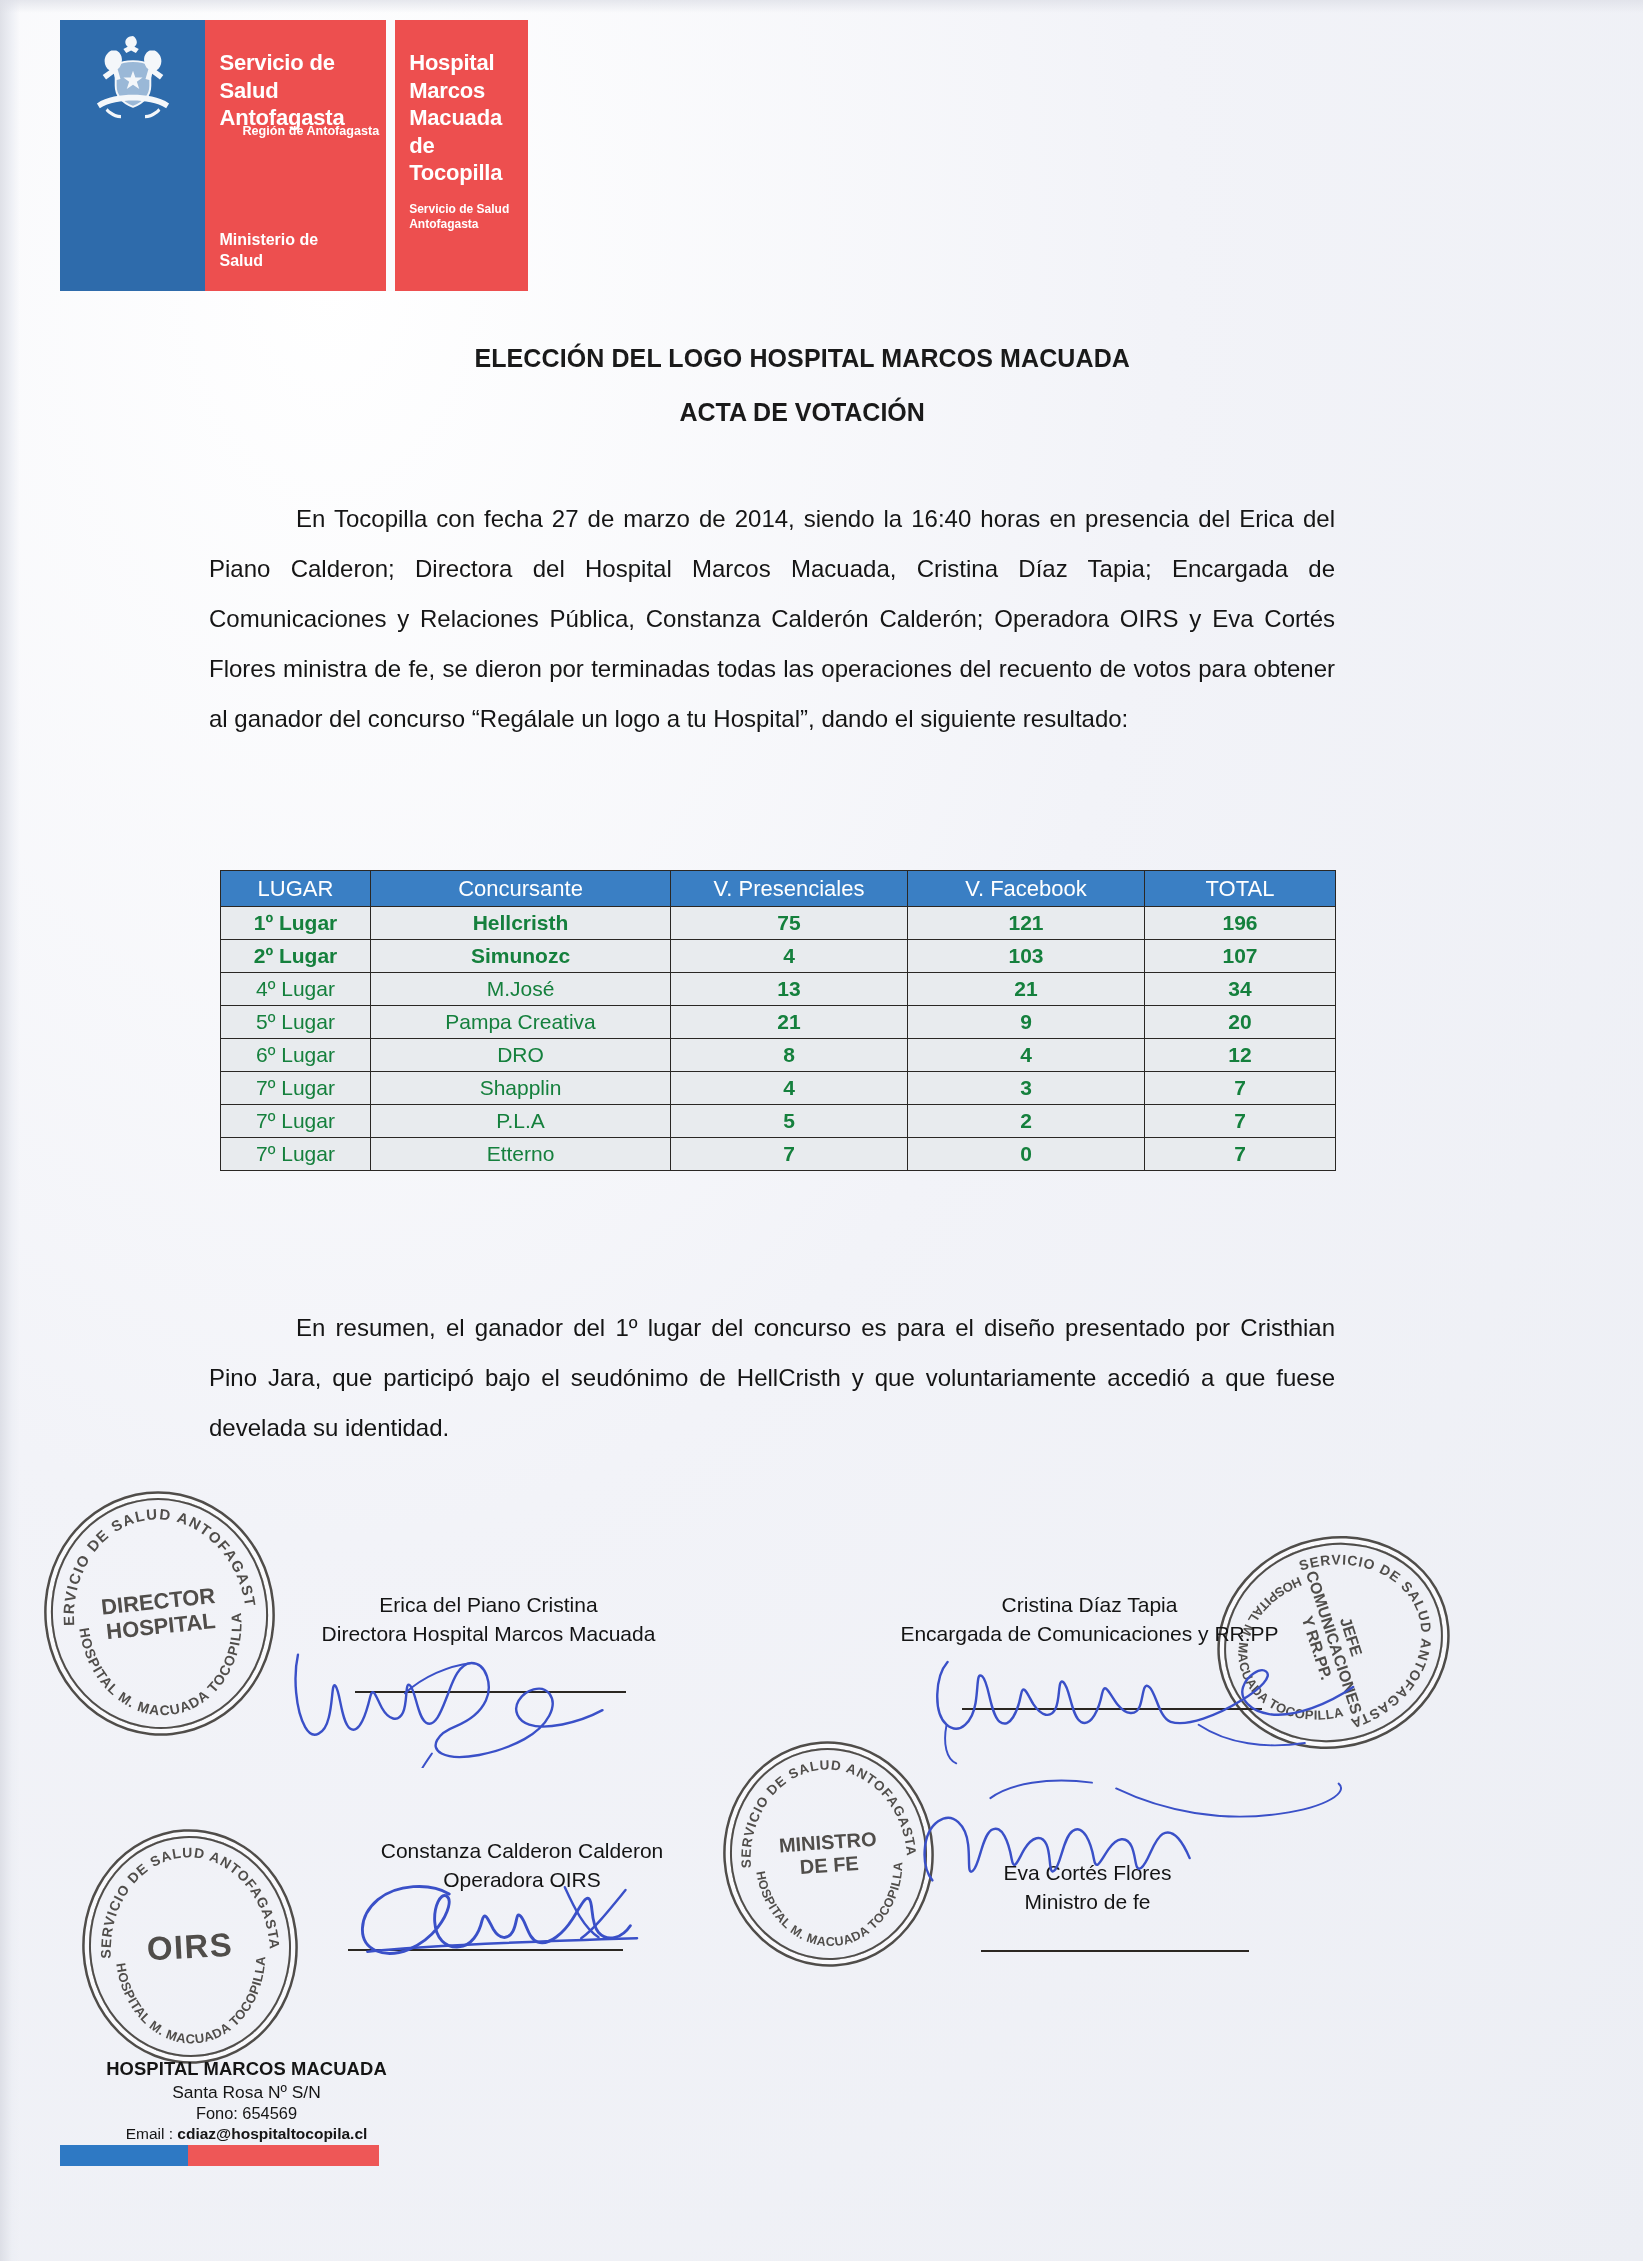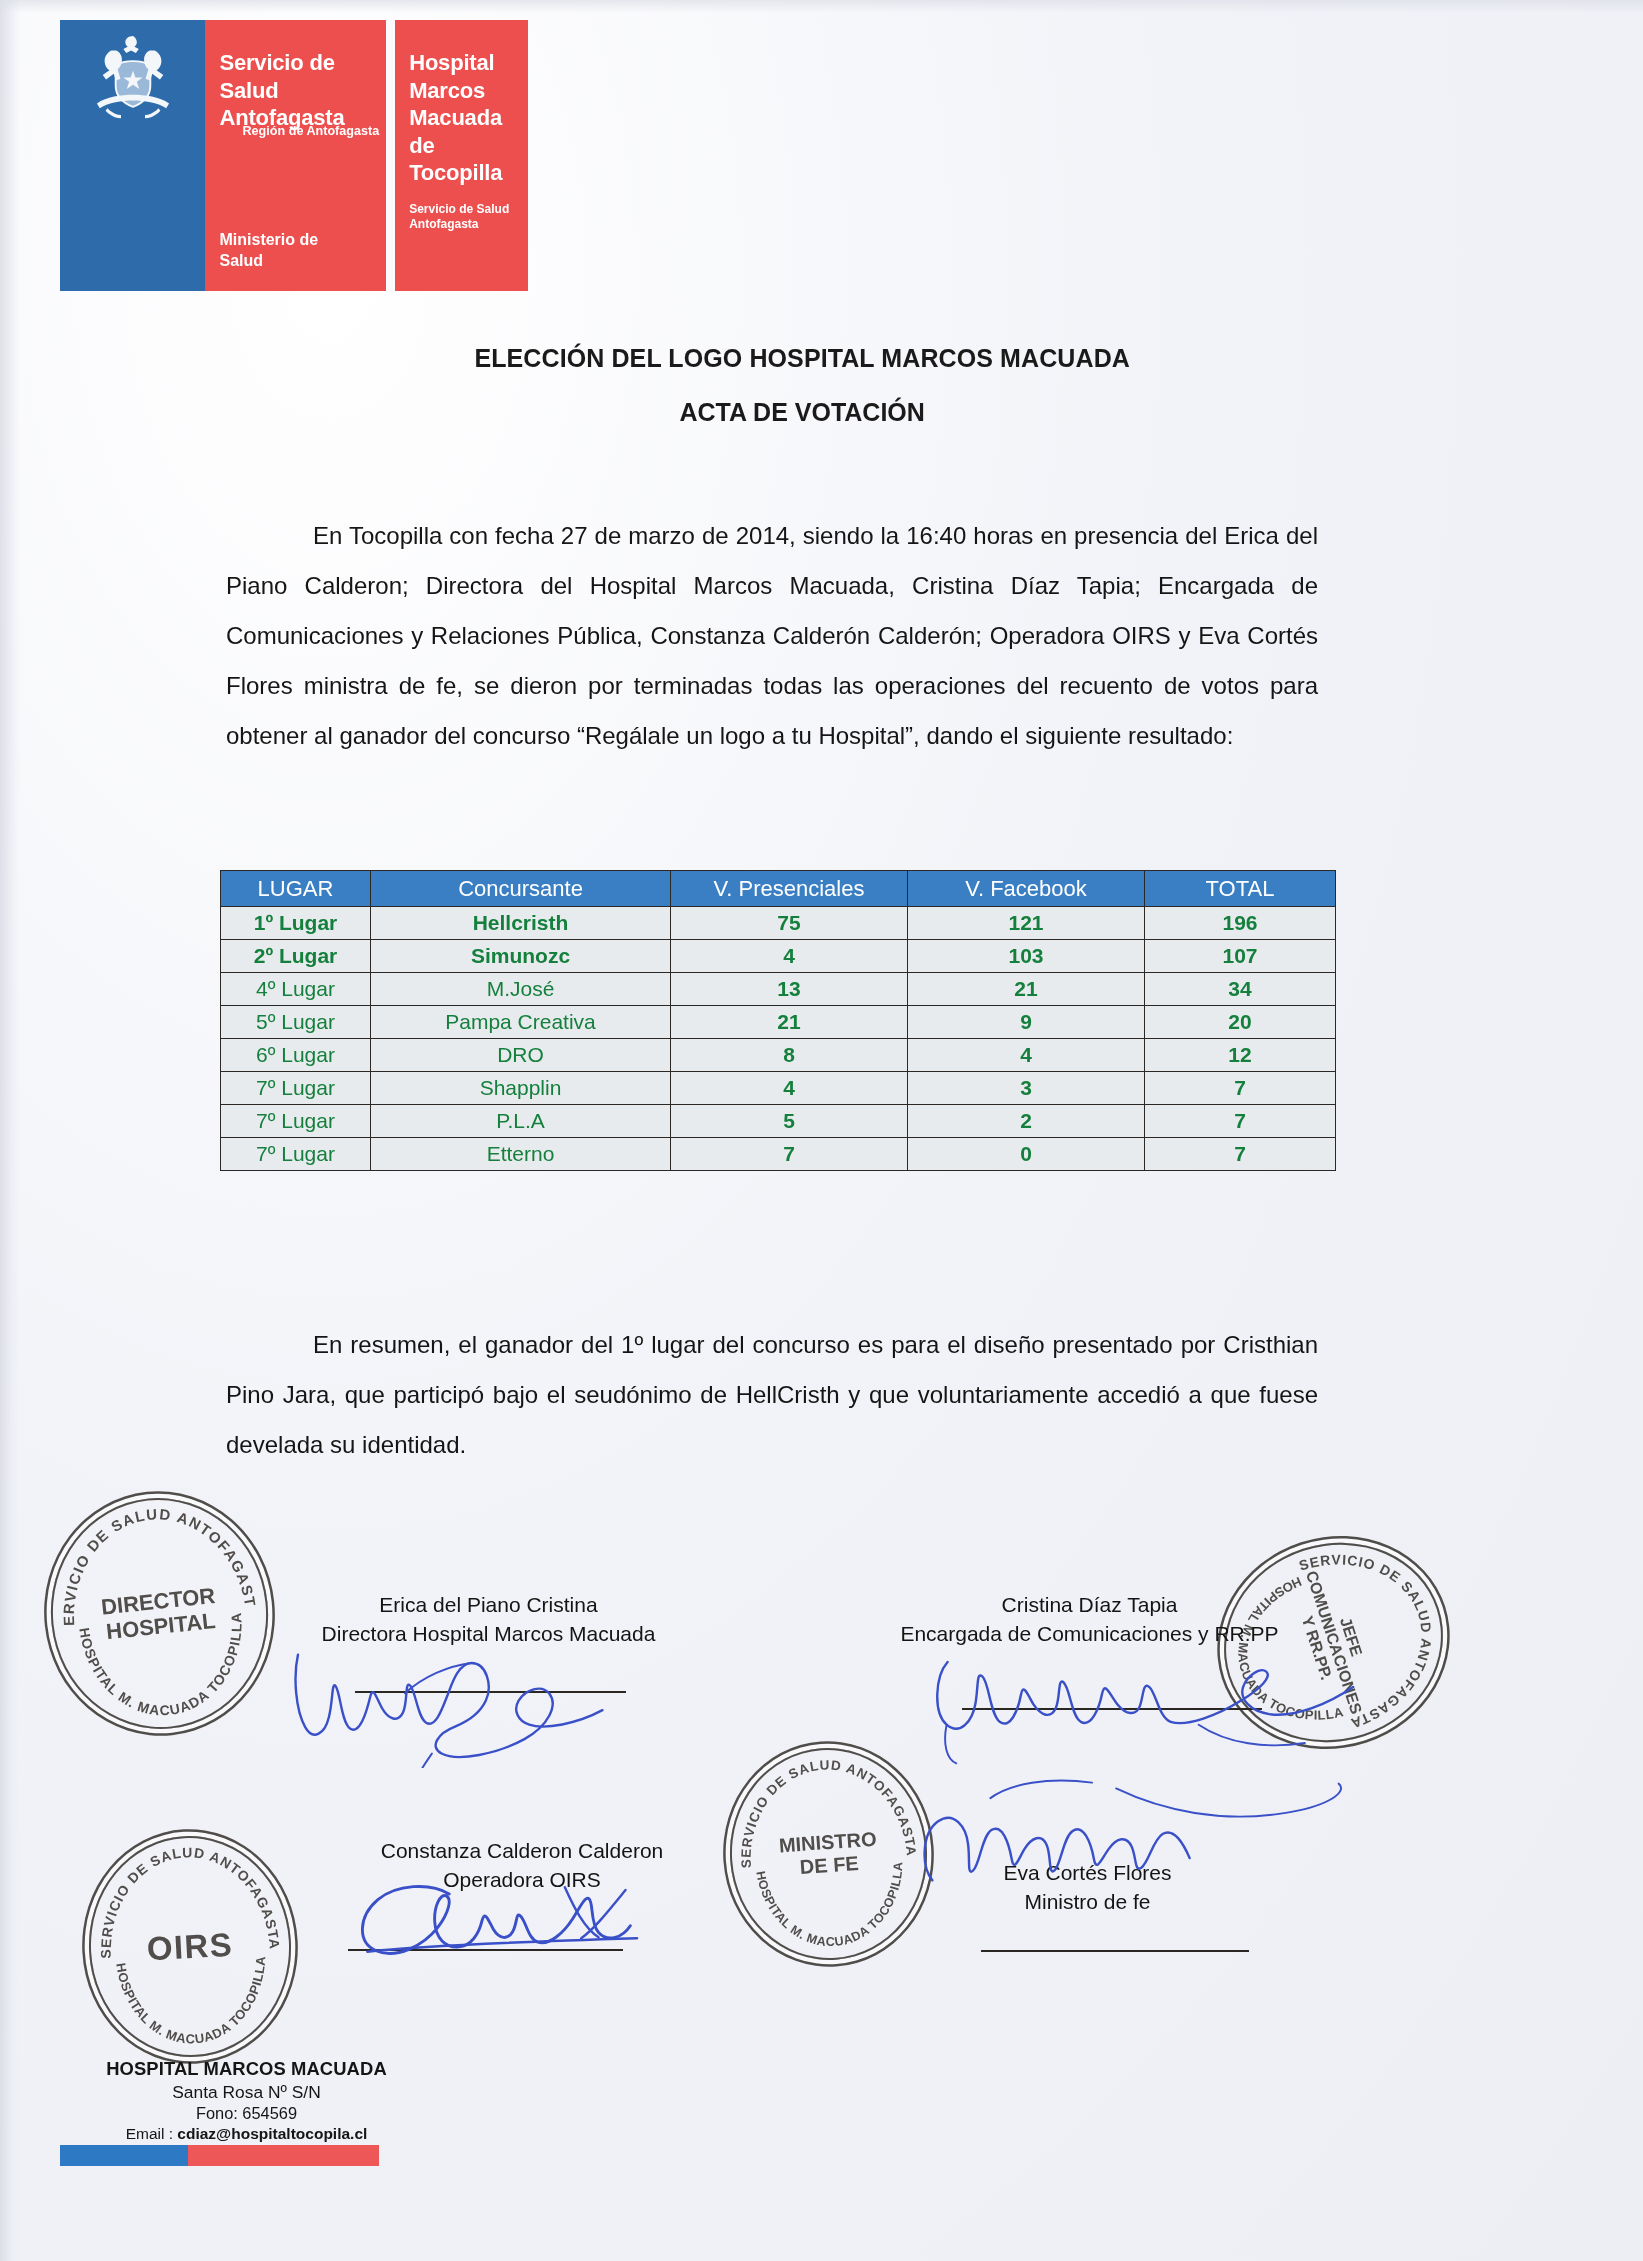--- a/index.html
+++ b/index.html
@@ -85,21 +85,21 @@
     transform:translateX(-19.3px);
   }
 
   
   .para{
     position:absolute;
     font-size:24px;line-height:50px;color:#151515;
     text-align:justify;
     text-justify:inter-word;
   }
-  .para p{margin:17px;}
+  .para p{margin:0;}
   .para-1{left:209px;top:494px;width:1126px;text-indent:87px;}
   .para-2{left:209px;top:1303px;width:1126px;text-indent:87px;}
 
   
   .votes-table{
     position:absolute;left:220px;top:870px;
     width:1114px;
     border-collapse:collapse;
     table-layout:fixed;
     background:#e9ecef;

